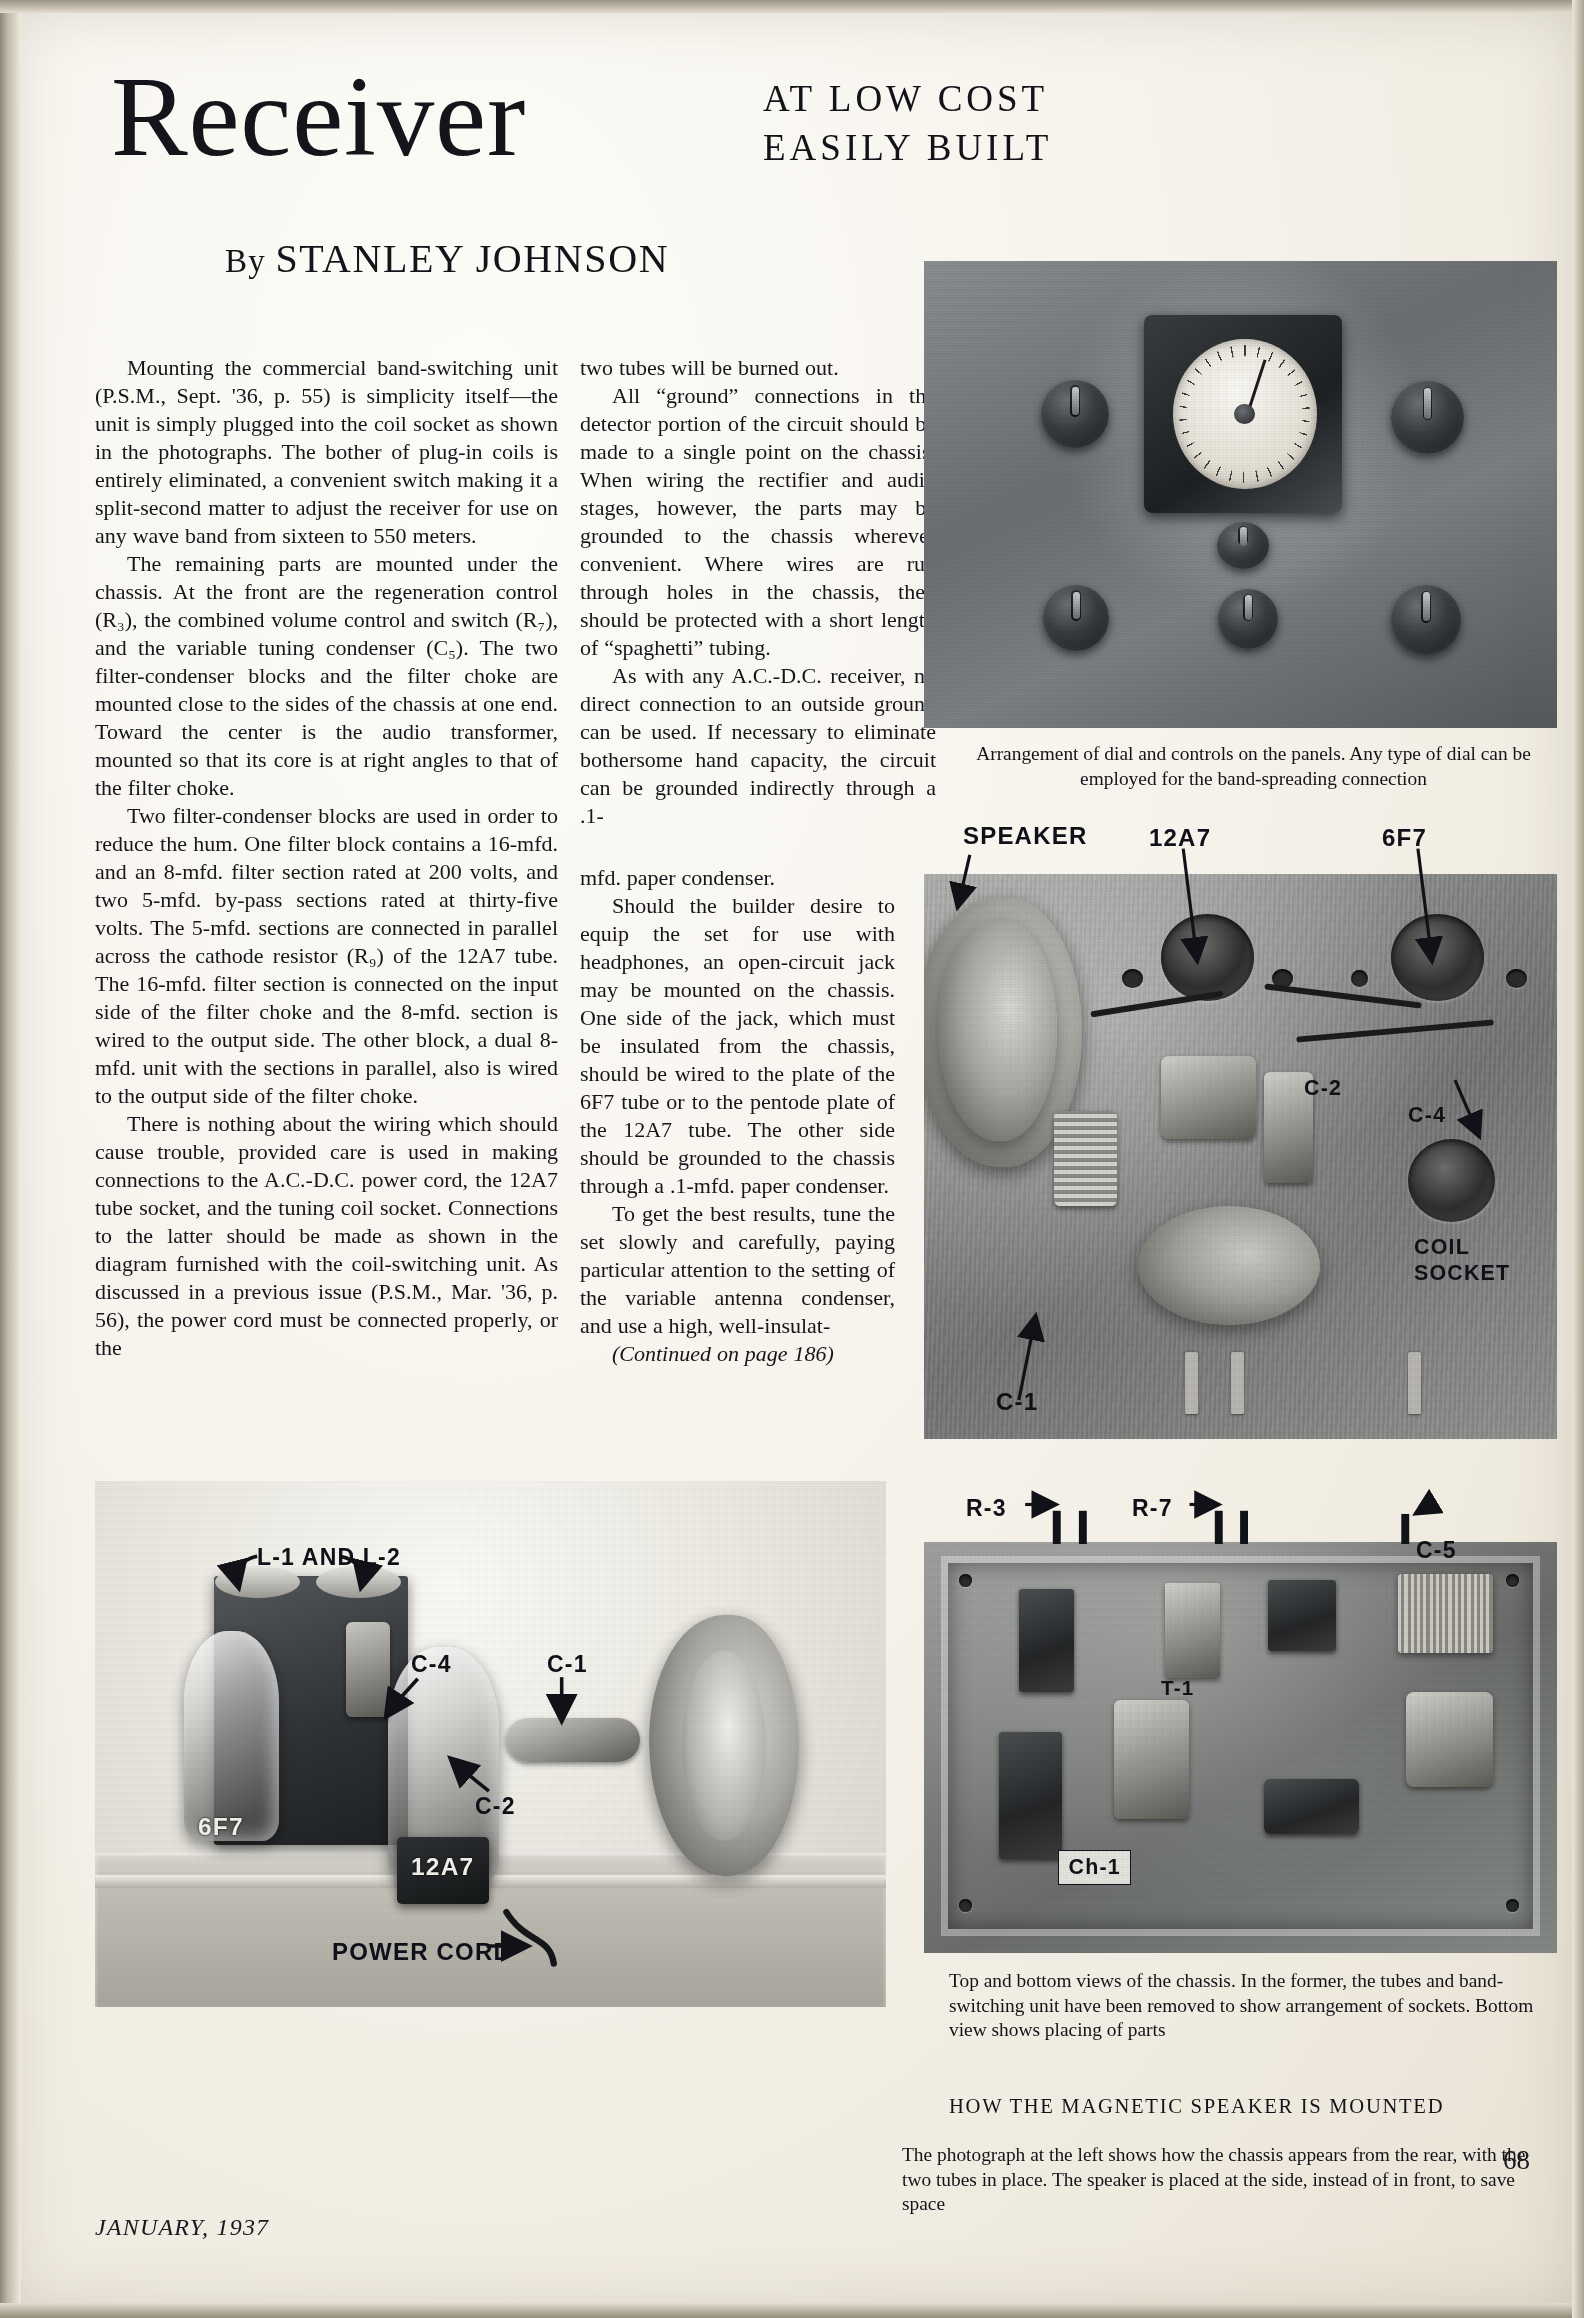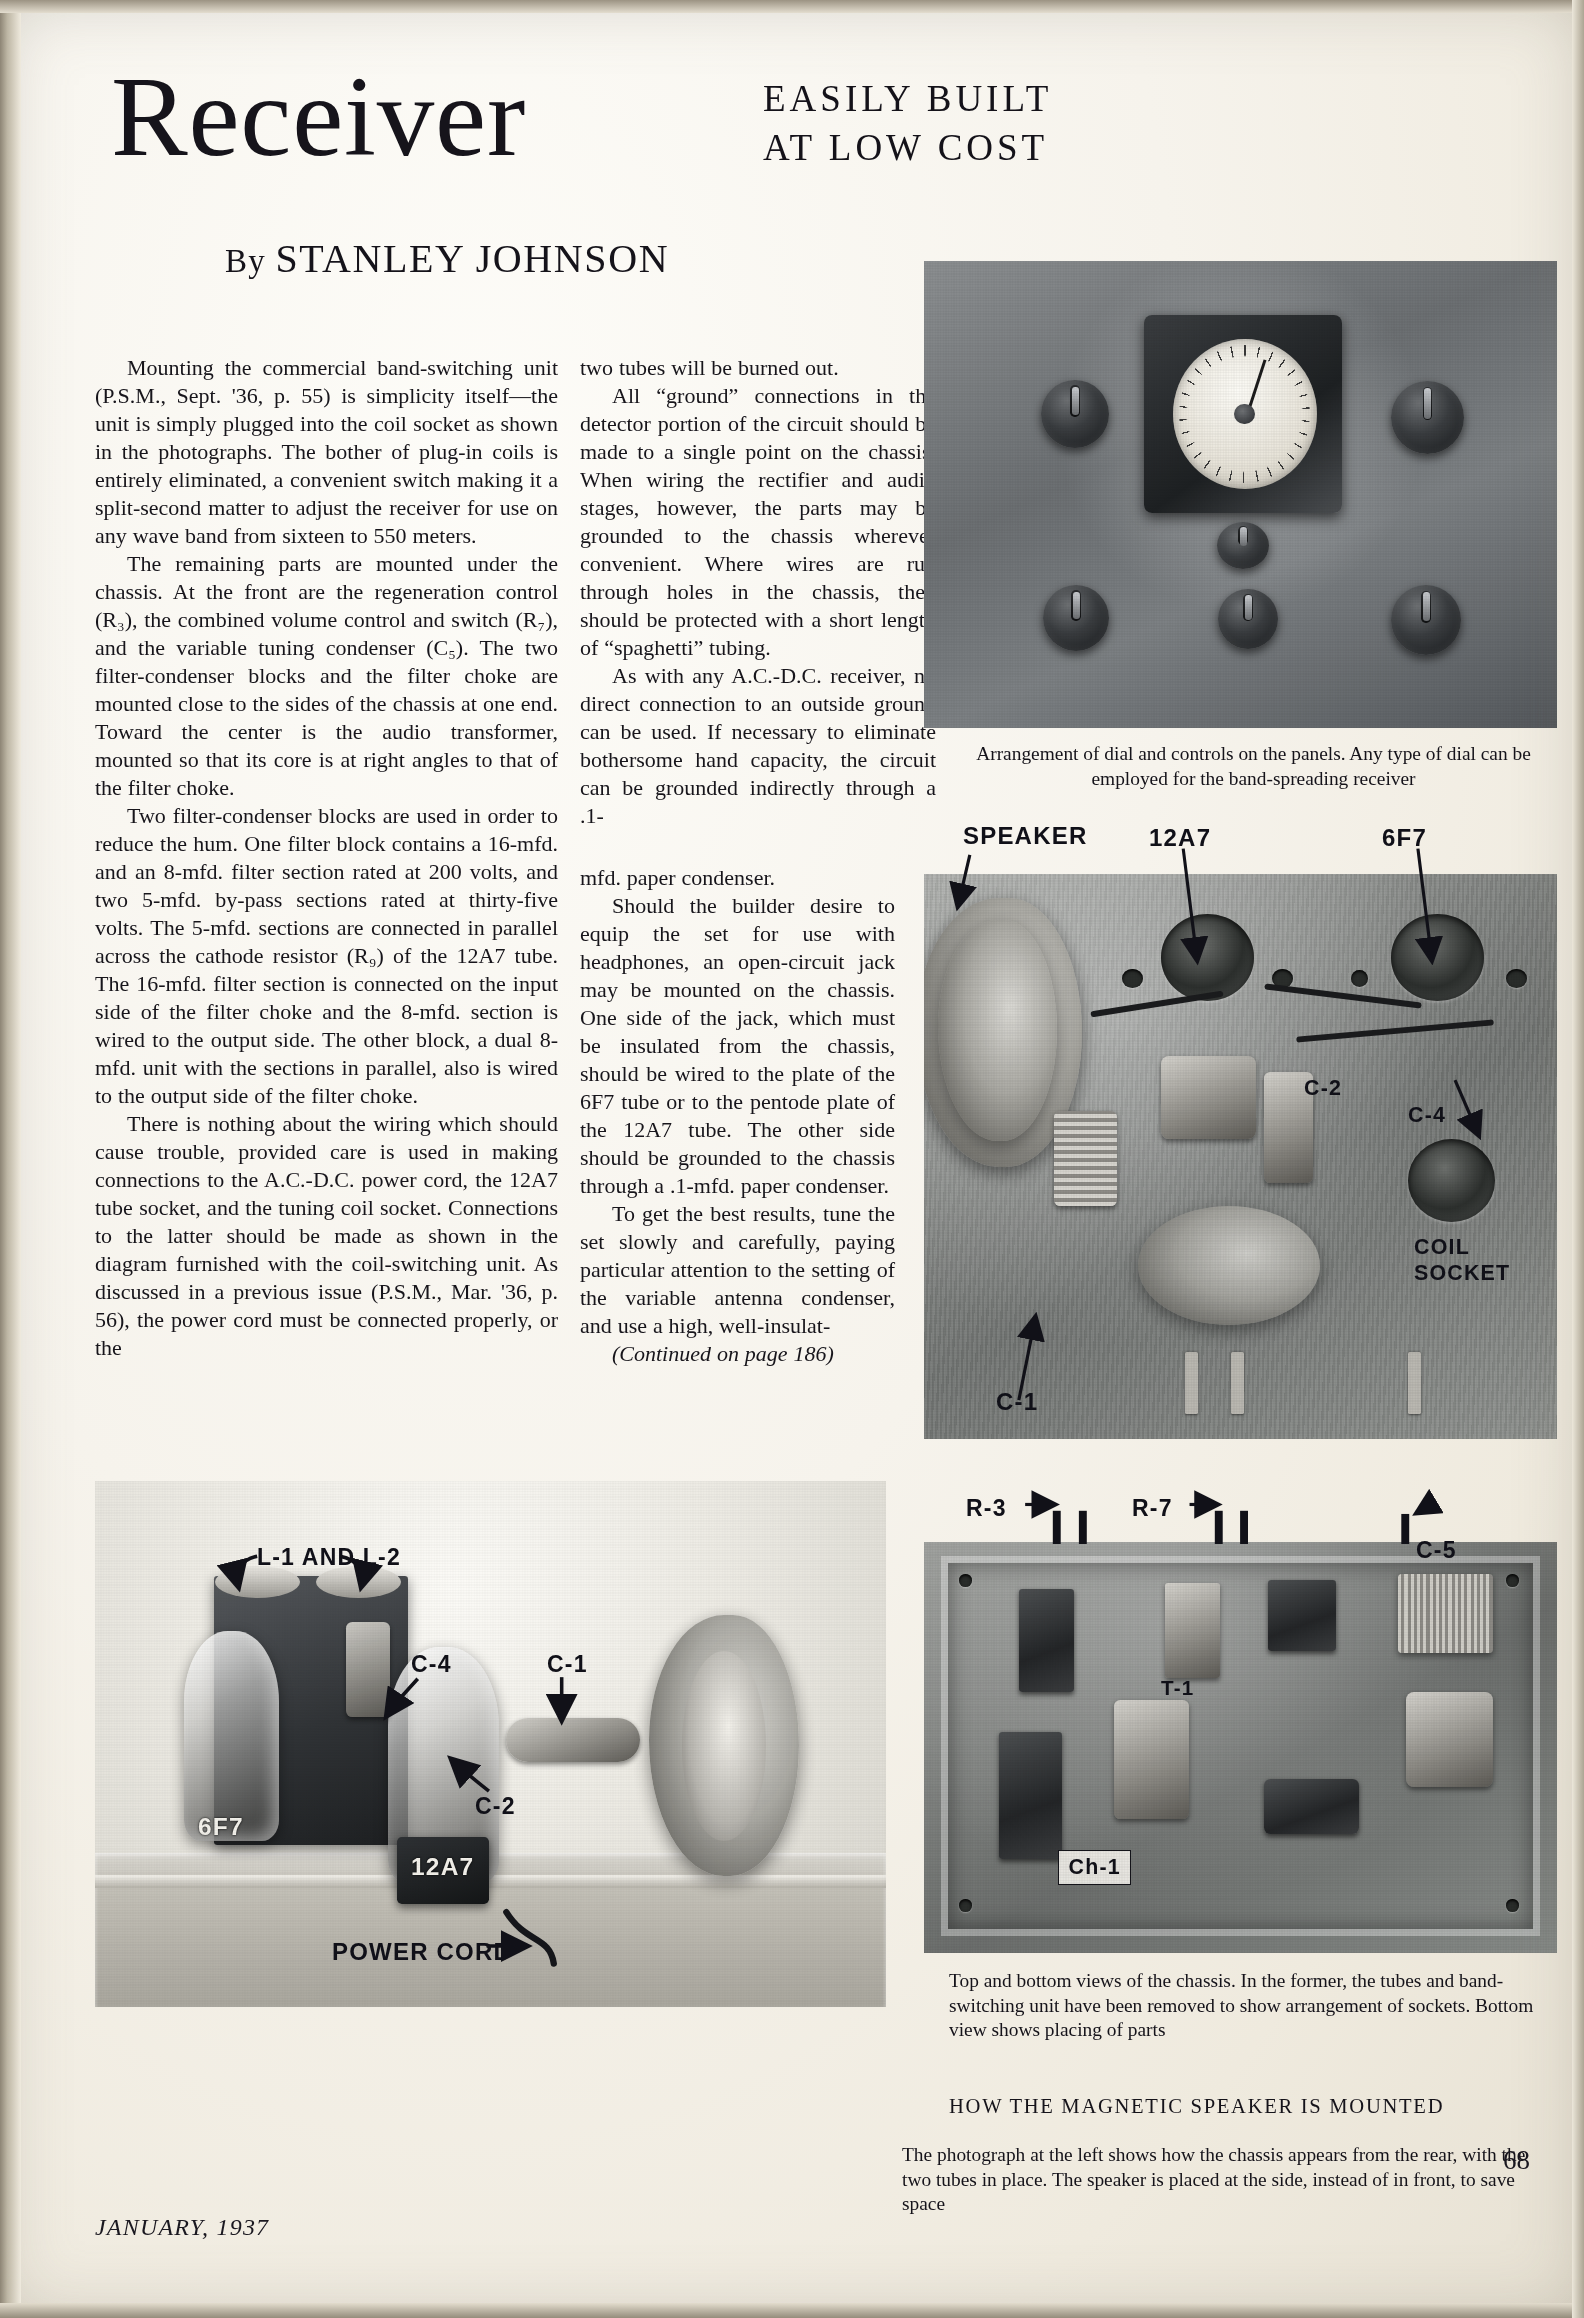--- a/index.html
+++ b/index.html
@@ -177,22 +177,22 @@
 </style>
 </head>
 <body>
 
 <div id="page">
   <div class="content">
 
     <div class="masthead">
       <div class="kicker-title">Receiver</div>
       <div class="deck">
+        <div>AT LOW COST</div>
         <div>EASILY BUILT</div>
-        <div>AT LOW COST</div>
       </div>
     </div>
     <div class="byline">
       <span>By</span>
       <span class="sc">STANLEY JOHNSON</span>
     </div>
 
     <div class="col" id="col1">
       <p>Mounting the commercial band-switching unit (P.S.M., Sept. '36, p. 55) is simplicity itself—the unit is simply plugged into the coil socket as shown in the photographs. The bother of plug-in coils is entirely eliminated, a convenient switch making it a split-second matter to adjust the receiver for use on any wave band from sixteen to 550 meters.</p>
       <p>The remaining parts are mounted under the chassis. At the front are the regeneration control (R₃), the combined volume control and switch (R₇), and the variable tuning condenser (C₅). The two filter-condenser blocks and the filter choke are mounted close to the sides of the chassis at one end. Toward the center is the audio transformer, mounted so that its core is at right angles to that of the filter choke.</p>
@@ -243,21 +243,21 @@
       <div class="knob" style="left:294px;top:328px;width:60px;height:60px;">
           <i class="knobpoint"></i>
         </div>
 
       <div class="knob" style="left:467px;top:324px;width:70px;height:70px;">
           <i class="knobpoint"></i>
         </div>
       <div class="pnoise"></div>
     </div>
 
-    <div class="cap" style="left:949px;top:742px;width:609px;text-align:center;">Arrangement of dial and controls on the panels. Any type of dial can be employed for the band-spreading receiver</div>
+    <div class="cap" style="left:949px;top:742px;width:609px;text-align:center;">Arrangement of dial and controls on the panels. Any type of dial can be employed for the band-spreading connection</div>
 
     <div class="figbox" id="fig2">
       <div class="metal"></div>
 
       <div class="spkcone" style="left:-8px;top:24px;width:166px;height:269px;"></div>
       <div class="spkcone" style="left:14.2px;top:46px;width:119px;height:221px;opacity:.85;"></div>
 
       <div class="sockethole" style="left:237px;top:40px;width:93px;height:87px;"></div>
       <div class="sockethole" style="left:467px;top:40px;width:93px;height:87px;"></div>
       <div class="sockethole" style="left:484px;top:265px;width:87px;height:83px;"></div>

